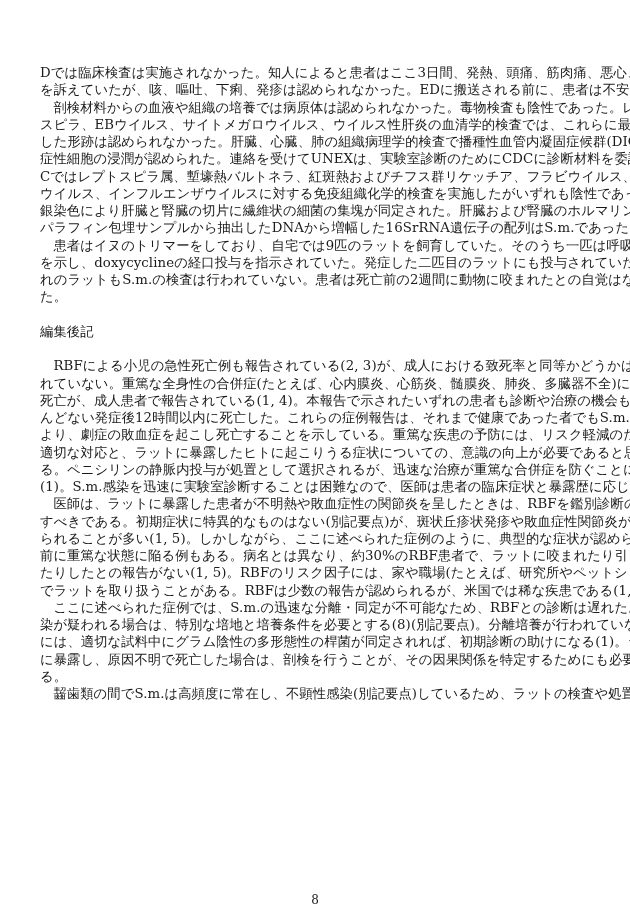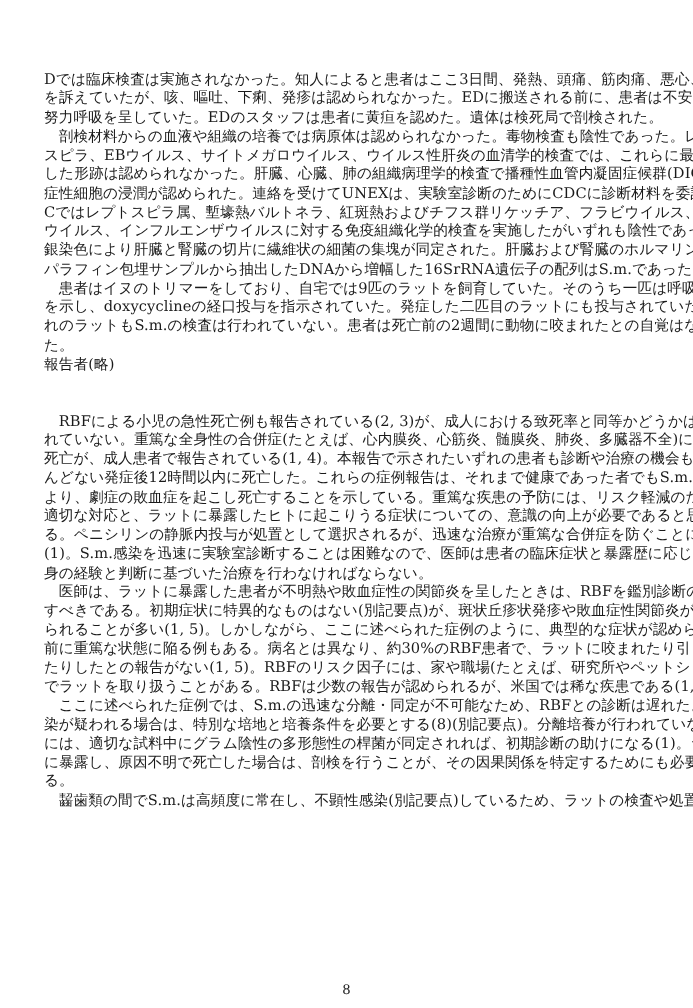--- a/index.html
+++ b/index.html
@@ -10,49 +10,47 @@
   .blank { height: 17.25px; }
   .pagenum { position: absolute; left: 0; width: 630px; top: 893px; text-align: center; font-size: 12px; }
 </style>
 </head>
 <body>
 
 <div class="page">
   <div>
     <div class="line">Dでは臨床検査は実施されなかった。知人によると患者はここ3日間、発熱、頭痛、筋肉痛、悪心、衰弱</div>
     <div class="line">を訴えていたが、咳、嘔吐、下痢、発疹は認められなかった。EDに搬送される前に、患者は不安、錯乱、</div>
-    <div class="line">努力呼吸を呈していた。EDのスタッフは患者に黄疸を認めた。遺体は検死局で剖検された。</div>
     <div class="line">　剖検材料からの血液や組織の培養では病原体は認められなかった。毒物検査も陰性であった。レプト</div>
     <div class="line">スピラ、EBウイルス、サイトメガロウイルス、ウイルス性肝炎の血清学的検査では、これらに最近感染</div>
     <div class="line">した形跡は認められなかった。肝臓、心臓、肺の組織病理学的検査で播種性血管内凝固症候群(DIC)、炎</div>
     <div class="line">症性細胞の浸潤が認められた。連絡を受けてUNEXは、実験室診断のためにCDCに診断材料を委託した。CD</div>
     <div class="line">Cではレプトスピラ属、塹壕熱バルトネラ、紅斑熱およびチフス群リケッチア、フラビウイルス、ハンタ</div>
     <div class="line">ウイルス、インフルエンザウイルスに対する免疫組織化学的検査を実施したがいずれも陰性であった。</div>
     <div class="line">銀染色により肝臓と腎臓の切片に繊維状の細菌の集塊が同定された。肝臓および腎臓のホルマリン固定</div>
     <div class="line">パラフィン包埋サンプルから抽出したDNAから増幅した16SrRNA遺伝子の配列はS.m.であった。</div>
     <div class="line">　患者はイヌのトリマーをしており、自宅では9匹のラットを飼育していた。そのうち一匹は呼吸器症状</div>
     <div class="line">を示し、doxycyclineの経口投与を指示されていた。発症した二匹目のラットにも投与されていた。いず</div>
     <div class="line">れのラットもS.m.の検査は行われていない。患者は死亡前の2週間に動物に咬まれたとの自覚はなかっ</div>
     <div class="line">た。</div>
-    <div class="line">報告者(略)</div>
   </div>
 
   <div class="blank"></div>
+  <div class="line">編集後記</div>
   <div class="blank"></div>
 
   <div>
     <div class="line">　RBFによる小児の急性死亡例も報告されている(2, 3)が、成人における致死率と同等かどうかは報告さ</div>
     <div class="line">れていない。重篤な全身性の合併症(たとえば、心内膜炎、心筋炎、髄膜炎、肺炎、多臓器不全)による</div>
     <div class="line">死亡が、成人患者で報告されている(1, 4)。本報告で示されたいずれの患者も診断や治療の機会もほと</div>
     <div class="line">んどない発症後12時間以内に死亡した。これらの症例報告は、それまで健康であった者でもS.m.感染に</div>
     <div class="line">より、劇症の敗血症を起こし死亡することを示している。重篤な疾患の予防には、リスク軽減のための</div>
     <div class="line">適切な対応と、ラットに暴露したヒトに起こりうる症状についての、意識の向上が必要であると思われ</div>
     <div class="line">る。ペニシリンの静脈内投与が処置として選択されるが、迅速な治療が重篤な合併症を防ぐことになる</div>
     <div class="line">(1)。S.m.感染を迅速に実験室診断することは困難なので、医師は患者の臨床症状と暴露歴に応じて、自</div>
-    <div class="line">身の経験と判断に基づいた治療を行わなければならない。</div>
     <div class="line">　医師は、ラットに暴露した患者が不明熱や敗血症性の関節炎を呈したときは、RBFを鑑別診断の対象と</div>
     <div class="line">すべきである。初期症状に特異的なものはない(別記要点)が、斑状丘疹状発疹や敗血症性関節炎が認め</div>
     <div class="line">られることが多い(1, 5)。しかしながら、ここに述べられた症例のように、典型的な症状が認められる</div>
     <div class="line">前に重篤な状態に陥る例もある。病名とは異なり、約30%のRBF患者で、ラットに咬まれたり引っ掻かれ</div>
     <div class="line">たりしたとの報告がない(1, 5)。RBFのリスク因子には、家や職場(たとえば、研究所やペットショップ)</div>
     <div class="line">でラットを取り扱うことがある。RBFは少数の報告が認められるが、米国では稀な疾患である(1, 6, 7)。</div>
     <div class="line">　ここに述べられた症例では、S.m.の迅速な分離・同定が不可能なため、RBFとの診断は遅れた。S.m.感</div>
     <div class="line">染が疑われる場合は、特別な培地と培養条件を必要とする(8)(別記要点)。分離培養が行われていない時</div>
     <div class="line">には、適切な試料中にグラム陰性の多形態性の桿菌が同定されれば、初期診断の助けになる(1)。ラット</div>
     <div class="line">に暴露し、原因不明で死亡した場合は、剖検を行うことが、その因果関係を特定するためにも必要であ</div>

